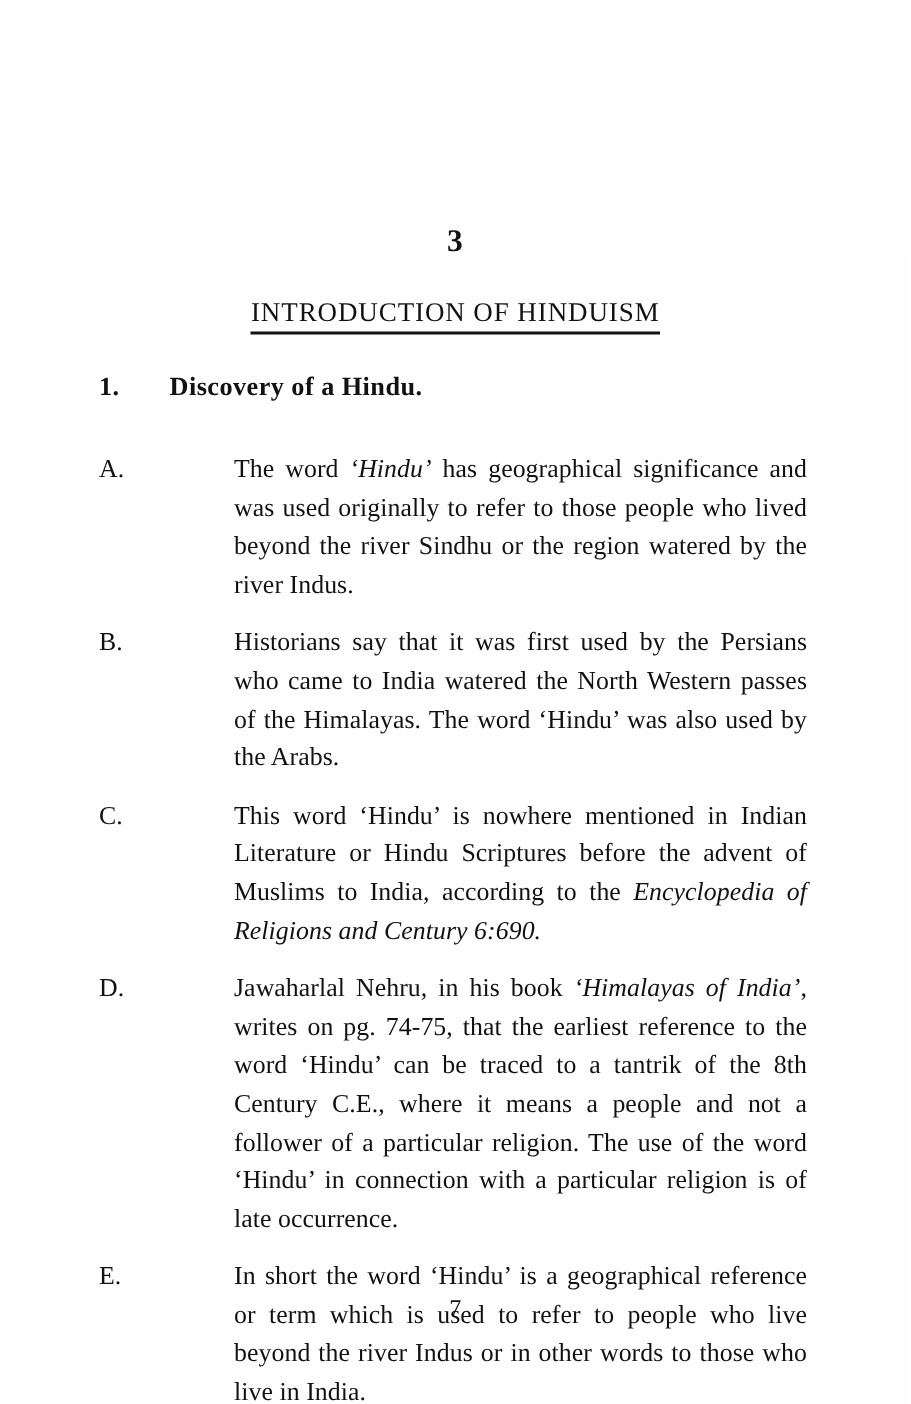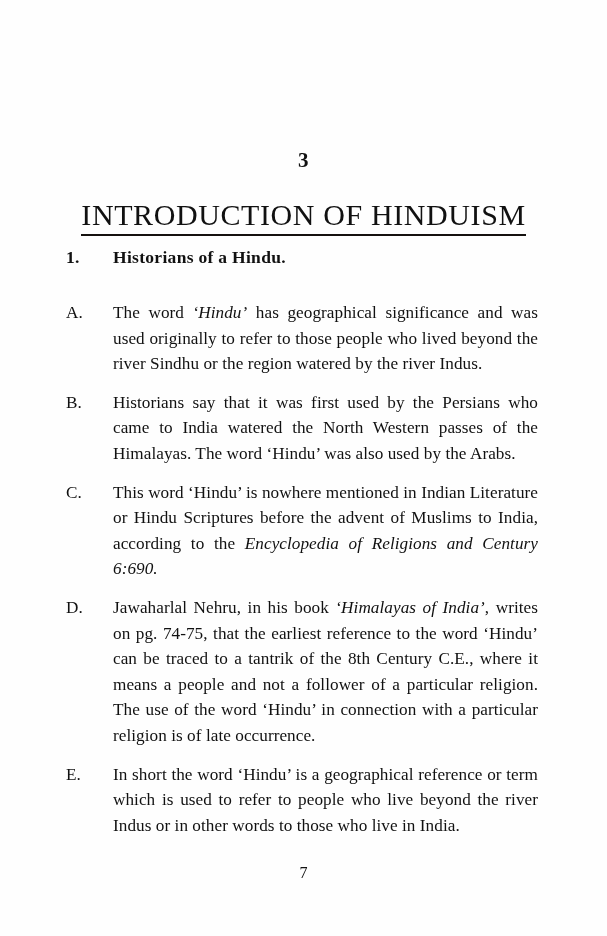--- a/index.html
+++ b/index.html
@@ -34,21 +34,21 @@
     letter-spacing: 0.5px;
   }
 
   
   .doc-title {
     position: absolute;
     top: 198px;
     left: 0;
     width: 607px;
     text-align: center;
-    font-size: 30px;
+    font-size: 18px;
     font-weight: normal;
     letter-spacing: 0.6px;
   }
   .doc-title .title-inner {
     display: inline-block;
     border-bottom: 2px solid #15110f;
     padding-bottom: 2px;
   }
 
   
@@ -86,20 +86,21 @@
   }
   .para .marker {
     position: absolute;
     left: 0;
     top: 0;
     font-weight: normal;
     text-align: left;
   }
   .para .ptext {
     display: block;
+    margin-left: 43px;
   }
   .para em {
     font-style: italic;
   }
 
   
   .page-number {
     position: absolute;
     top: 864px;
     left: 0;
@@ -116,21 +117,21 @@
   <div class="chapter-number">3</div>
 
   <div class="doc-title">
     <span class="title-inner">INTRODUCTION OF HINDUISM</span>
   </div>
 
   <div class="body-block">
 
     <div class="section-heading">
       <span class="marker">1.</span>
-      <span>Historians of a Hindu.</span>
+      <span>Discovery of a Hindu.</span>
     </div>
 
     <div class="para">
       <span class="marker">A.</span>
       <span class="ptext">The word <em>‘Hindu’</em> has geographical significance and was used originally to refer to those people who lived beyond the river Sindhu or the region watered by the river Indus.</span>
     </div>
 
     <div class="para">
       <span class="marker">B.</span>
       <span class="ptext">Historians say that it was first used by the Persians who came to India watered the North Western passes of the Himalayas. The word ‘Hindu’ was also used by the Arabs.</span>

